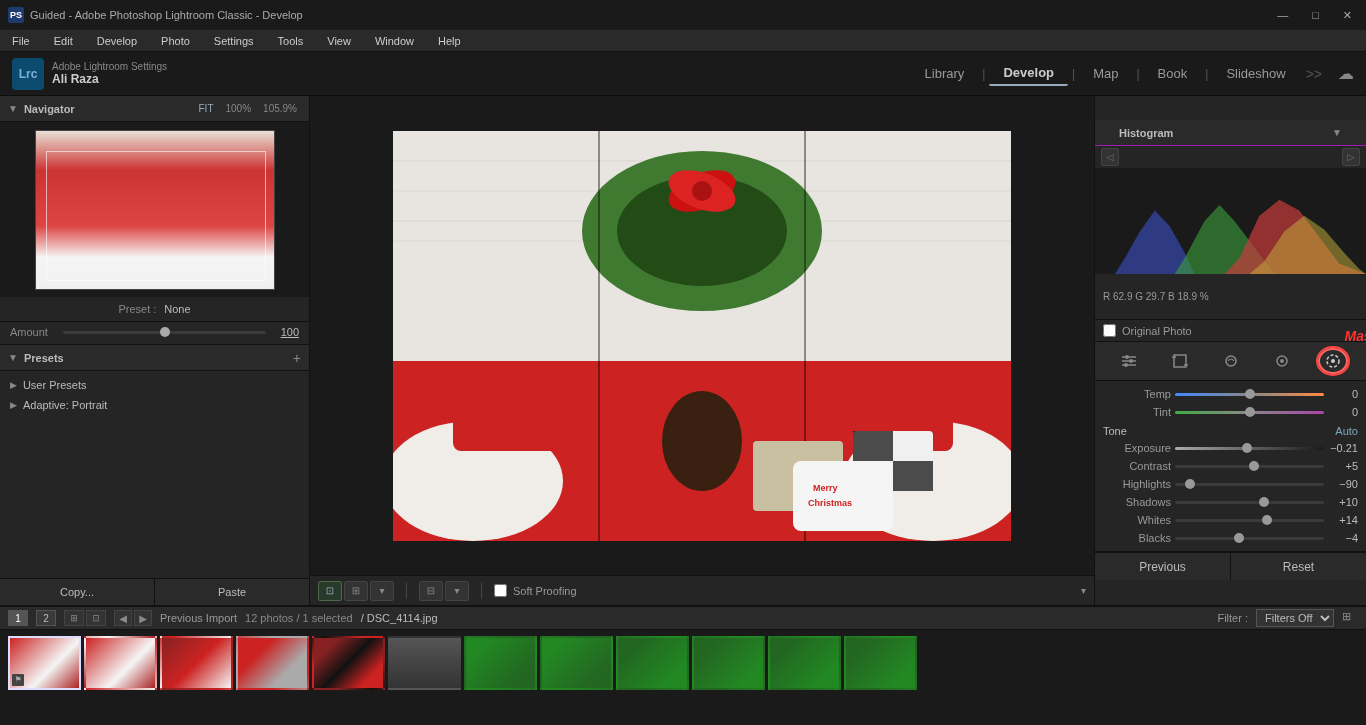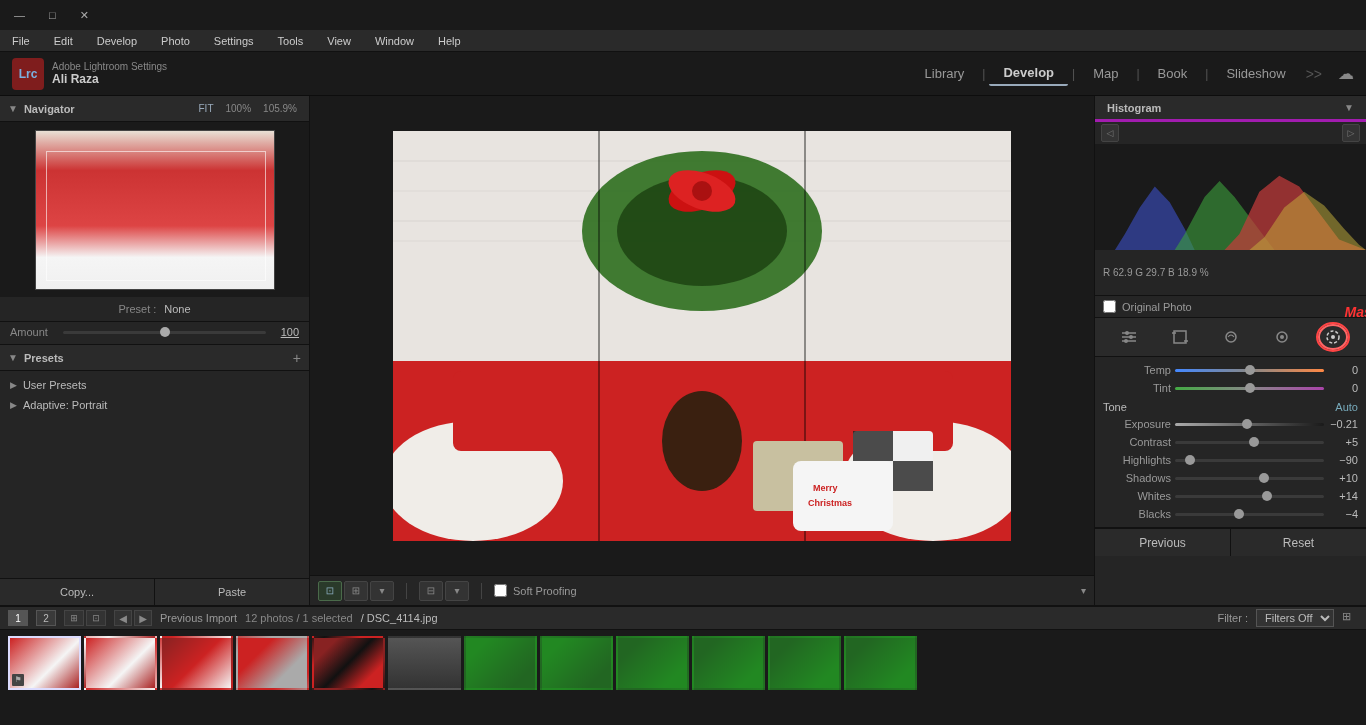--- a/index.html
+++ b/index.html
@@ -12,21 +12,21 @@
     #titlebar-controls { display: flex; gap: 12px; font-size: 11px; color: #aaa; }
     #titlebar-controls span { cursor: pointer; padding: 2px 6px; }
 
     
     #menubar { height: 22px; background: #2a2a2a; display: flex; align-items: center; padding: 0 8px; gap: 16px; font-size: 11px; color: #ccc; border-bottom: 1px solid #111; }
     #menubar span { cursor: pointer; padding: 2px 4px; }
 
     
     #topnav { height: 44px; background: #1a1a1a; display: flex; align-items: center; padding: 0 12px; border-bottom: 1px solid #0d0d0d; }
     #topnav-logo { display: flex; align-items: center; gap: 8px; margin-right: auto; }
-    #lrc-badge { width: 32px; height: 32px; background: #7f1d1d; border-radius: 4px; display: flex; align-items: center; justify-content: center; color: #7ab0e0; font-weight: bold; font-size: 12px; }
+    #lrc-badge { width: 32px; height: 32px; background: #0c4a6e; border-radius: 4px; display: flex; align-items: center; justify-content: center; color: #7ab0e0; font-weight: bold; font-size: 12px; }
     #lrc-info { display: flex; flex-direction: column; }
     #lrc-info .app-name { font-size: 10px; color: #888; }
     #lrc-info .user-name { font-size: 12px; color: #ccc; font-weight: bold; }
     #topnav-modules { display: flex; align-items: center; gap: 2px; margin-left: auto; margin-right: 12px; }
     .module-btn { padding: 4px 14px; font-size: 13px; color: #999; cursor: pointer; border-radius: 2px; text-decoration: none; }
     .module-btn.active { color: #ccc; font-weight: 600; border-bottom: 2px solid #9ab; }
     #topnav-extras { display: flex; align-items: center; gap: 8px; color: #888; }
 
     
     #main-layout { display: flex; height: calc(725px - 30px - 22px - 44px - 30px - 90px); }
@@ -84,21 +84,21 @@
     .soft-proof-area { display: flex; align-items: center; gap: 6px; }
     .soft-proof-area input[type=checkbox] { cursor: pointer; }
     .soft-proof-area label { font-size: 11px; color: #999; cursor: pointer; }
     .toolbar-spacer { flex: 1; }
     .toolbar-dropdown { font-size: 10px; color: #888; cursor: pointer; }
 
     
     #right-panel { width: 272px; background: #252525; border-left: 1px solid #111; display: flex; flex-direction: column; overflow-y: auto; overflow-x: hidden; }
 
     
-    #histogram-header { height: 26px; background: #2a2a2a; display: flex; align-items: center; padding: 0 12px; border-bottom: 3px solid #a21caf; }
+    #histogram-header { height: 26px; background: #2a2a2a; display: flex; align-items: center; padding: 0 24px; border-bottom: 1px solid #a21caf; margin-top: 24px; }
     #histogram-header .title { font-size: 11px; font-weight: bold; color: #bbb; flex: 1; }
     #histogram-header .triangle { font-size: 10px; color: #888; }
     #histogram-area { height: 106px; background: #1a1a1a; position: relative; overflow: hidden; }
     .hist-btn { width: 18px; height: 18px; border: 1px solid #444; background: #333; display: flex; align-items: center; justify-content: center; font-size: 9px; color: #777; cursor: pointer; border-radius: 2px; }
 
     
     #original-photo-row { display: flex; align-items: center; padding: 4px 8px; border-bottom: 1px solid #111; gap: 6px; }
     #original-photo-row input[type=checkbox] { cursor: pointer; }
     #original-photo-row label { font-size: 11px; color: #999; cursor: pointer; }
 
@@ -183,20 +183,24 @@
       radial-gradient(ellipse at 50% 50%, #d4b08c 0%, #c49870 20%, #b88860 40%, #a07050 60%, #8a5a40 80%, #6a3a20 100%);
       position: relative; overflow: hidden; }
 
     
     #hist-svg { width: 100%; height: 100%; }
   </style>
 </head>
 <body>
 
 <div id="titlebar">
+  <div id="titlebar-left">
+    <div class="app-icon">PS</div>
+    <span>Guided - Adobe Photoshop Lightroom Classic - Develop</span>
+  </div>
   <div id="titlebar-controls">
     <span>—</span>
     <span>□</span>
     <span>✕</span>
   </div>
 </div>
 
 <div id="menubar">
   <span>File</span>
   <span>Edit</span>

